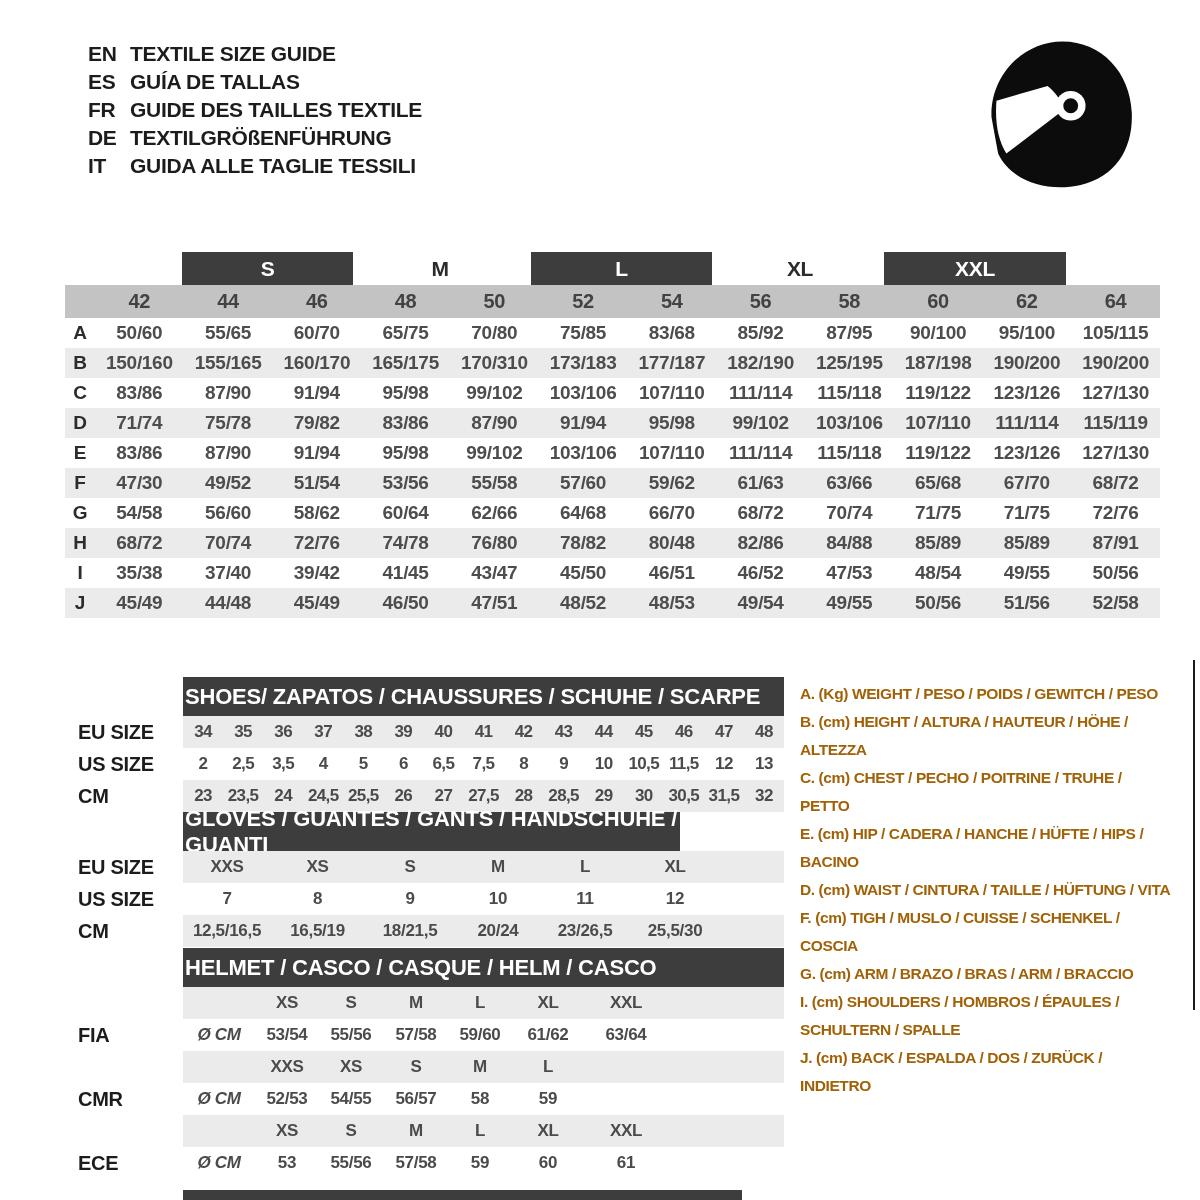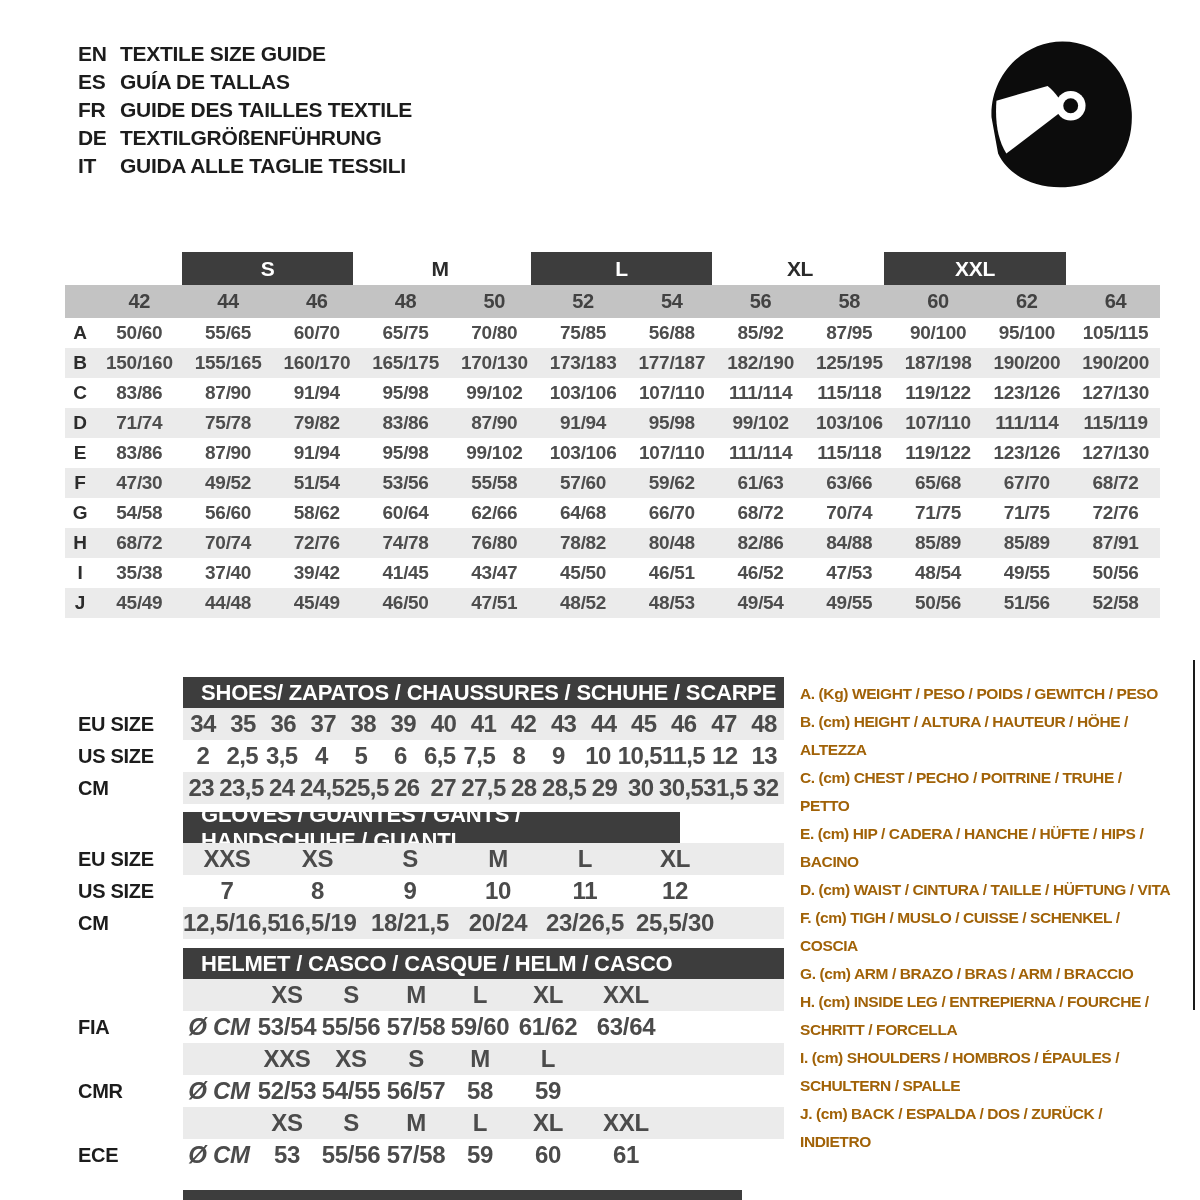--- a/index.html
+++ b/index.html
@@ -2,21 +2,21 @@
 <html style="--dark: #3d3d3d; --band: #c3c3c3; --stripe: #ebebeb; --ink: #1c1c1c; --value: #4d4d4d; --helmet: #0c0c0c;"><head>
 <meta charset="utf-8">
 <style>
   html,body { margin:0; padding:0; background:#fff; }
   #canvas {
     position:relative; width:1200px; height:1200px; background:#fff;
     font-family:"Liberation Sans", sans-serif; font-weight:bold;
     letter-spacing:-0.3px; overflow:hidden;
   }
   
-  #langs { position:absolute; left:78px; top:40px; }
+  #langs { position:absolute; left:88px; top:40px; }
   .lang-row { display:flex; height:28px; align-items:center; font-size:21px; color:#1c1c1c; }
   .lang-code { width:42px; }
   
   #helmet-icon { position:absolute; left:975px; top:30px; width:165px; height:168px; }
   
   #main-table { position:absolute; left:65px; top:252px; width:1095px; }
   #size-groups { position:relative; height:33px; }
   .size-group { position:absolute; top:0; height:33px; display:flex; align-items:center;
                 justify-content:center; font-size:21px; color:#2b2b2b; }
   .size-group.boxed { background:var(--dark,#3d3d3d); color:#fff; }
@@ -25,27 +25,27 @@
   .grid13 { display:grid; grid-template-columns:30px repeat(12,1fr); }
   #size-band { height:33px; background:var(--band,#c3c3c3); align-items:center;
                font-size:20px; color:#424242; }
   .mrow { height:30px; align-items:center; font-size:19px; color:#4d4d4d; }
   .mrow.stripe { background:var(--stripe,#ebebeb); }
   .rowlabel { text-align:center; color:#2c2c2c; }
   .c { text-align:center; }
   
   .sub { position:absolute; left:78px; }
   #shoes { top:677px; } #gloves { top:812px; } #helmet-tbl { top:948px; }
-  .bar { margin-left:105px; height:31px; background:var(--dark,#3d3d3d); color:#fff;
-         font-size:22px; display:flex; align-items:center; padding-left:18px;
+  .bar { margin-left:105px; height:39px; background:var(--dark,#3d3d3d); color:#fff;
+         font-size:22px; display:flex; align-items:center; padding-left:2px;
          box-sizing:border-box; letter-spacing:-0.2px; }
   .bar-shoes{width:601px}.bar-gloves{width:497px}.bar-helmet{width:601px}
   .srow { display:flex; height:32px; }
   .leftlabel { width:105px; display:flex; align-items:center; font-size:20px; color:#1c1c1c; }
-  .area { width:601px; display:grid; align-items:center; font-size:24px; color:#4b4b4b; }
+  .area { width:601px; display:grid; align-items:center; font-size:17px; color:#4b4b4b; }
   .area.stripe { background:var(--stripe,#ebebeb); }
   .area15 { grid-template-columns:repeat(15,1fr); letter-spacing:-0.6px; }
   .area6g { grid-template-columns:88px 93px 92px 84px 90px 90px; }
   .areaH  { grid-template-columns:72px 64px 64px 66px 62px 74px 82px; }
   .unitcell { text-align:center;font-style:italic; }
   
   #legend { position:absolute; left:800px; top:680px; width:372px; font-size:15.5px;
             line-height:28px; color:#a16207; letter-spacing:-0.4px; }
   .legend-item { }
   
@@ -113,34 +113,34 @@
       </div>
     <div id="main-rows">
         <div class="mrow grid13">
           <div class="rowlabel">A</div>
           <div class="c">50/60</div>
           <div class="c">55/65</div>
           <div class="c">60/70</div>
           <div class="c">65/75</div>
           <div class="c">70/80</div>
           <div class="c">75/85</div>
-          <div class="c">56/88</div>
+          <div class="c">83/68</div>
           <div class="c">85/92</div>
           <div class="c">87/95</div>
           <div class="c">90/100</div>
           <div class="c">95/100</div>
           <div class="c">105/115</div>
         </div>
         <div class="mrow grid13 stripe">
           <div class="rowlabel">B</div>
           <div class="c">150/160</div>
           <div class="c">155/165</div>
           <div class="c">160/170</div>
           <div class="c">165/175</div>
-          <div class="c">170/130</div>
+          <div class="c">170/310</div>
           <div class="c">173/183</div>
           <div class="c">177/187</div>
           <div class="c">182/190</div>
           <div class="c">125/195</div>
           <div class="c">187/198</div>
           <div class="c">190/200</div>
           <div class="c">190/200</div>
         </div>
         <div class="mrow grid13">
           <div class="rowlabel">C</div>
@@ -447,21 +447,20 @@
   </section>
 
   <aside id="legend">
       <div class="legend-item">A. (Kg) WEIGHT / PESO / POIDS / GEWITCH / PESO</div>
       <div class="legend-item">B. (cm) HEIGHT / ALTURA / HAUTEUR / HÖHE / ALTEZZA</div>
       <div class="legend-item">C. (cm) CHEST / PECHO / POITRINE / TRUHE / PETTO</div>
       <div class="legend-item">E. (cm) HIP / CADERA / HANCHE / HÜFTE / HIPS / BACINO</div>
       <div class="legend-item">D. (cm) WAIST / CINTURA / TAILLE / HÜFTUNG / VITA</div>
       <div class="legend-item">F. (cm) TIGH / MUSLO / CUISSE / SCHENKEL / COSCIA</div>
       <div class="legend-item">G. (cm) ARM / BRAZO / BRAS / ARM / BRACCIO</div>
-      <div class="legend-item">H. (cm) INSIDE LEG / ENTREPIERNA / FOURCHE / SCHRITT / FORCELLA</div>
       <div class="legend-item">I. (cm) SHOULDERS / HOMBROS / ÉPAULES / SCHULTERN / SPALLE</div>
       <div class="legend-item">J. (cm) BACK / ESPALDA / DOS / ZURÜCK / INDIETRO</div>
     </aside>
 
   <div id="cropped-bar"></div>
   <div id="edge-line"></div>
 
 </div>
 
 </body></html>

